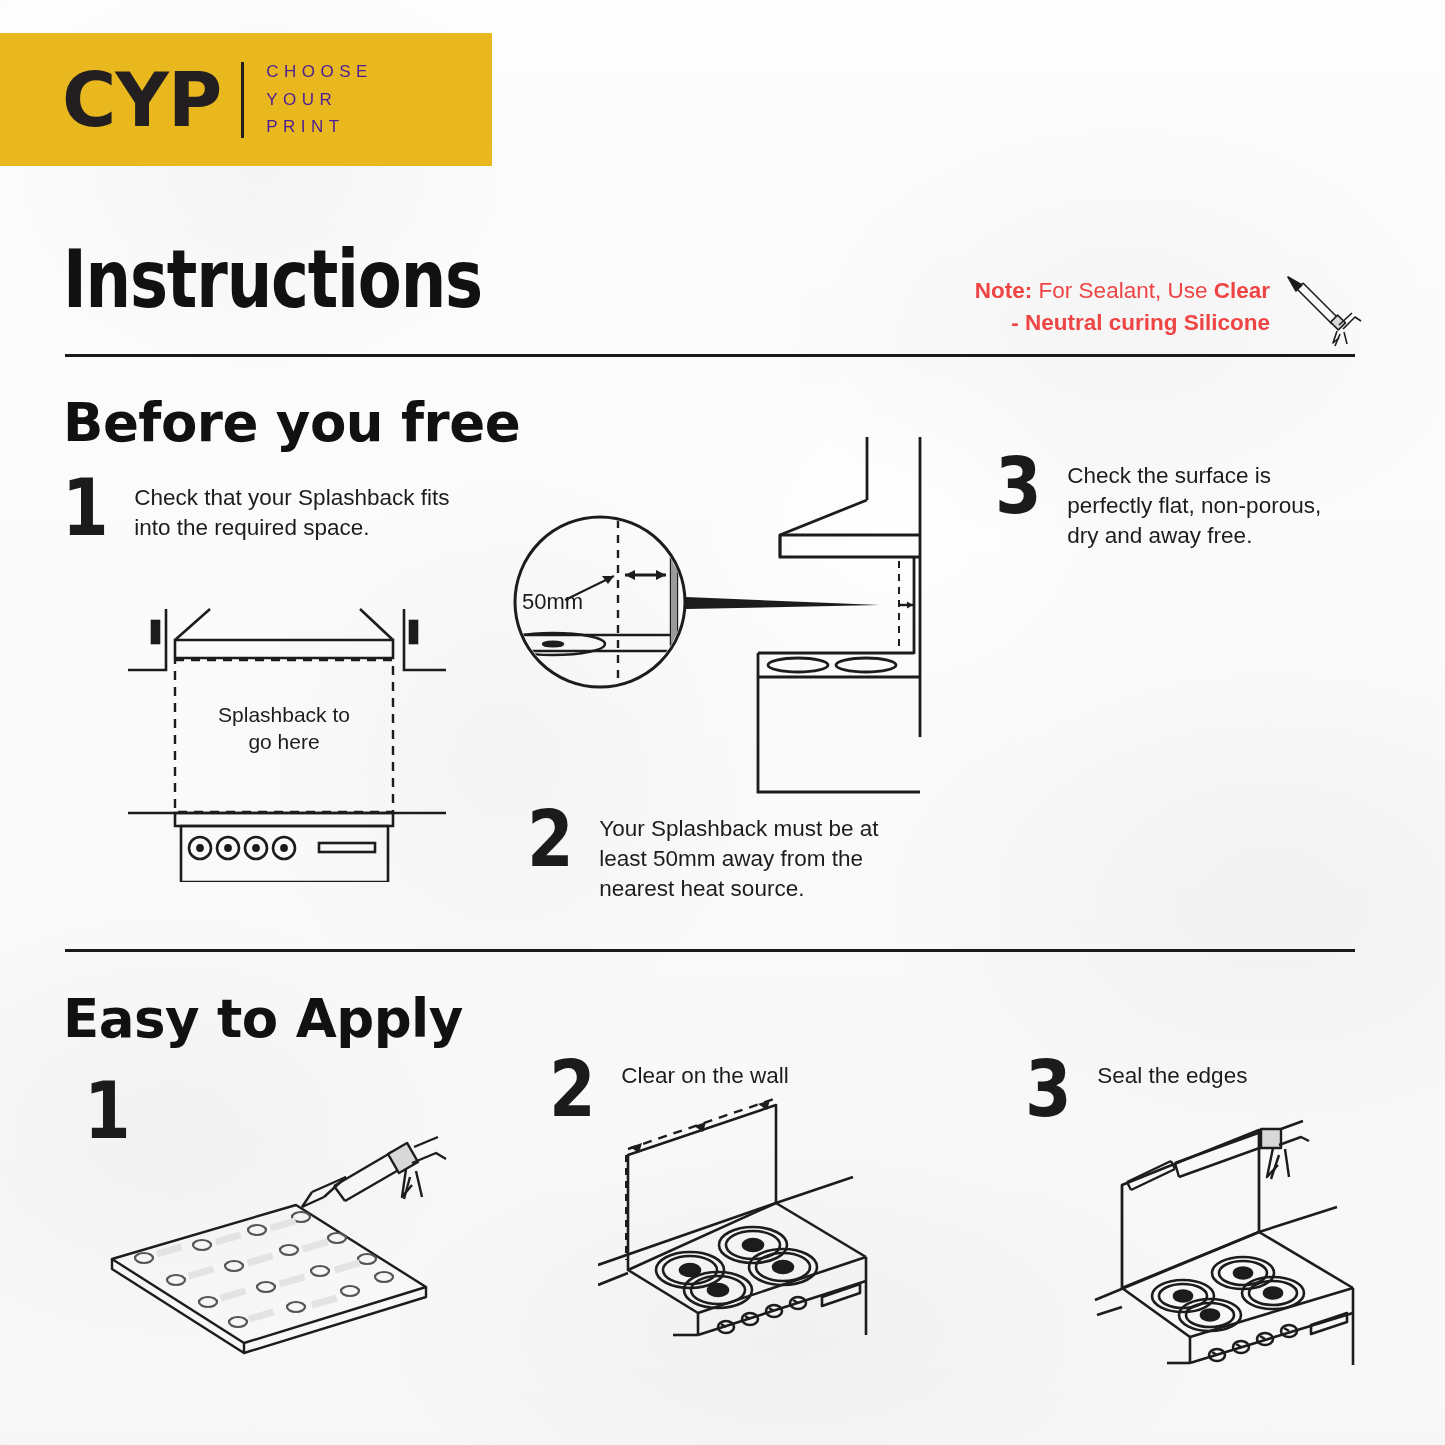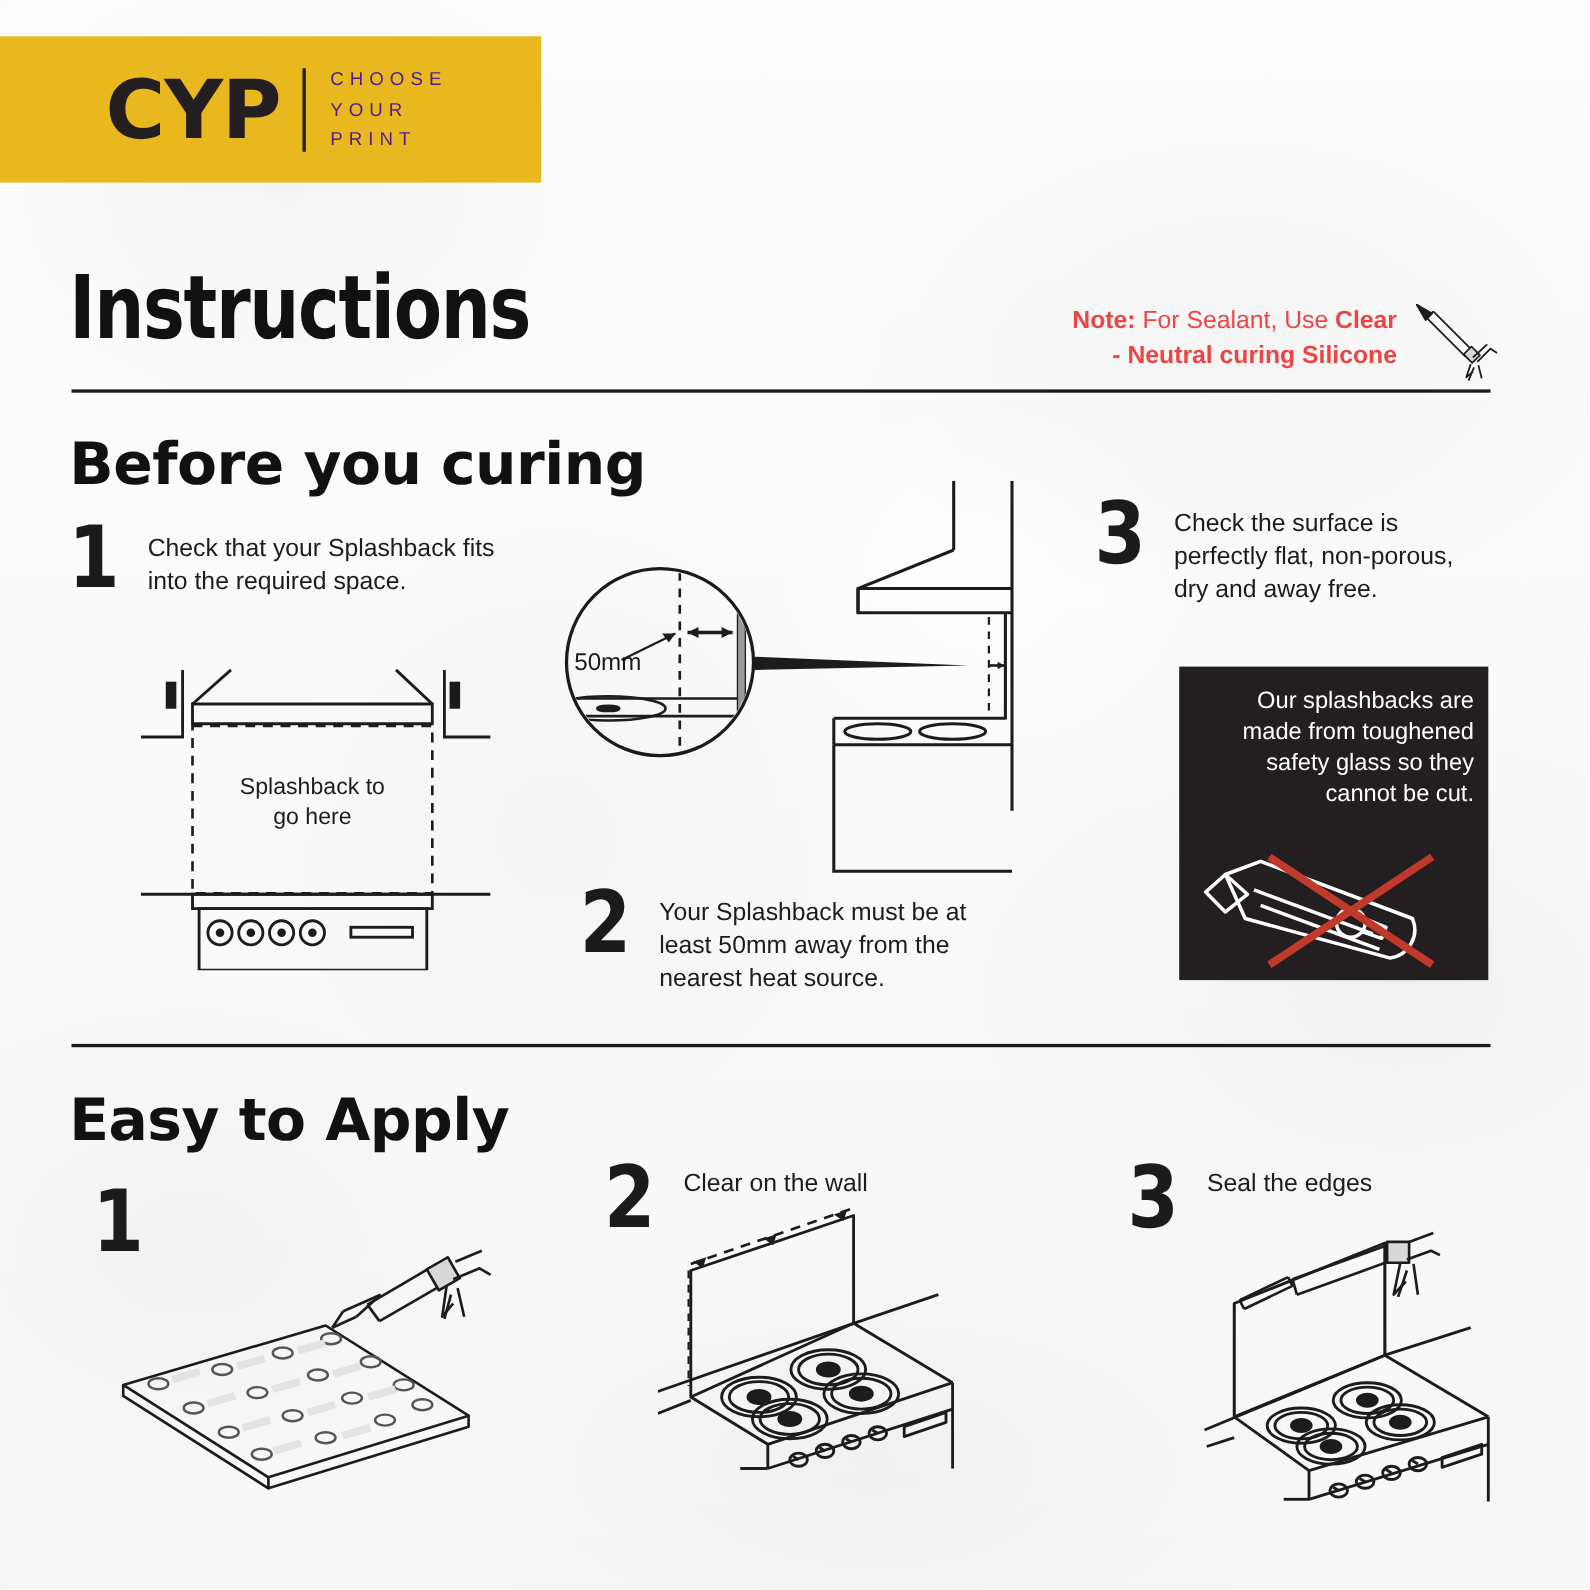--- a/index.html
+++ b/index.html
@@ -31,21 +31,21 @@
 
   
   .logo-bar{
     position:absolute;left:0;top:33px;width:492px;height:133px;
     background:var(--brand,#E9B81F);
     display:flex;align-items:center;
   }
   .logo-cyp{
     font-family:"DejaVu Sans", sans-serif;
     font-weight:bold;font-size:74px;letter-spacing:-1px;
-    color:#231f20;margin-left:96px;line-height:1;
+    color:#231f20;margin-left:62px;line-height:1;
   }
   .logo-rule{width:3px;height:76px;background:#231f20;margin:0 22px 0 20px;}
   .logo-sub{
     font-size:17px;letter-spacing:5.5px;color:#4c1d95;
     line-height:1.62;font-weight:400;
   }
 
   
   .h-instructions{
     position:absolute;left:63px;top:240px;
@@ -143,21 +143,21 @@
       <path d="M62 57 L75 45"></path>
       <path d="M66 61 L78 49 L84 53"></path>
       <path d="M60 63 L56 75 L62 70"></path>
       <path d="M67 64 L70 76"></path>
       <path d="M63 66 L58 78"></path>
     </g>
   </svg>
 
   <div class="rule" id="rule1"></div>
 
-  <div class="h-section" id="h-before">Before you curing</div>
+  <div class="h-section" id="h-before">Before you free</div>
 
   <div class="step" id="step1">
     <div class="num">1</div>
     <div class="stext" style="width:320px">Check that your Splashback fits into the required space.</div>
   </div>
 
   <div class="diag" id="d-step1">
     <svg viewBox="0 0 318 290">
       <g fill="none" stroke="#1c1c1c" stroke-width="2.6">
 
@@ -260,42 +260,20 @@
   <div class="step" id="step2">
     <div class="num">2</div>
     <div class="stext" style="width:330px">Your Splashback must be at least 50mm away from the nearest heat source.</div>
   </div>
 
   <div class="step" id="step3">
     <div class="num">3</div>
     <div class="stext" style="width:255px">Check the surface is perfectly flat, non-porous, dry and away free.</div>
   </div>
 
-  <div class="warnbox" style="background: rgb(35, 31, 32); color: rgb(255, 255, 255);">
-    <div class="warntext">Our splashbacks are made from toughened safety glass so they cannot be cut.</div>
-    <svg class="warnimg" viewBox="0 0 250 110">
-      <g fill="none" stroke="#ffffff" stroke-width="3.2" stroke-linejoin="round">
-
-        <path d="M8 38 L26 22 L46 40 L26 56 Z"></path>
-
-        <path d="M26 22 L58 10 L196 62 A26 26 0 0 1 176 98 L44 62 Z"></path>
-
-        <path d="M52 36 L160 76"></path>
-        <path d="M58 50 L166 90"></path>
-
-        <circle cx="140" cy="66" r="13"></circle>
-        <path d="M152 62 L172 70 L168 80 L150 74"></path>
-      </g>
-
-      <g stroke="#c0392b" stroke-width="7" stroke-linecap="butt">
-        <path d="M66 6 L214 104"></path>
-        <path d="M214 6 L66 104"></path>
-      </g>
-    </svg>
-  </div>
 
   <div class="rule" id="rule2"></div>
 
   <div class="h-section" id="h-apply">Easy to Apply</div>
 
   <div class="step" id="astep1">
     <div class="num">1</div>
   </div>
 
   <div class="diag" id="d-apply1">

